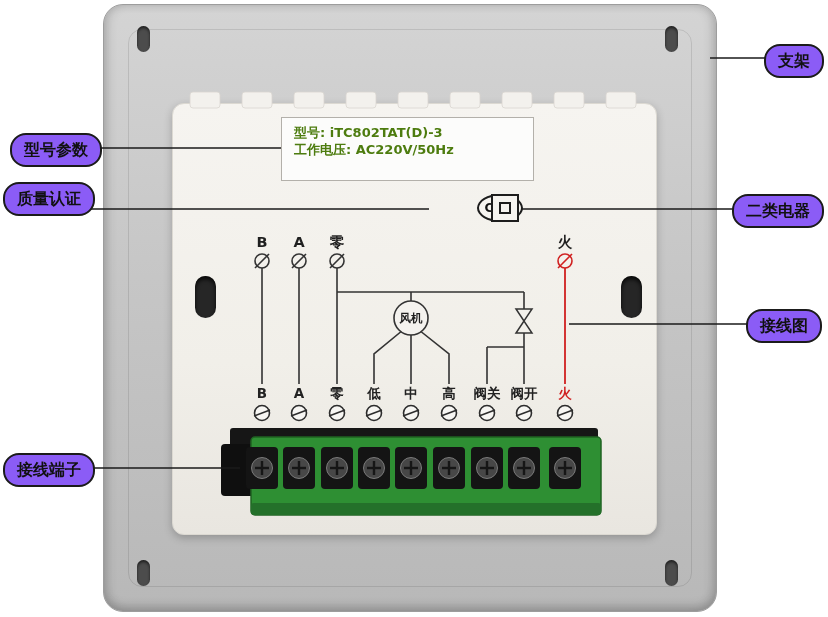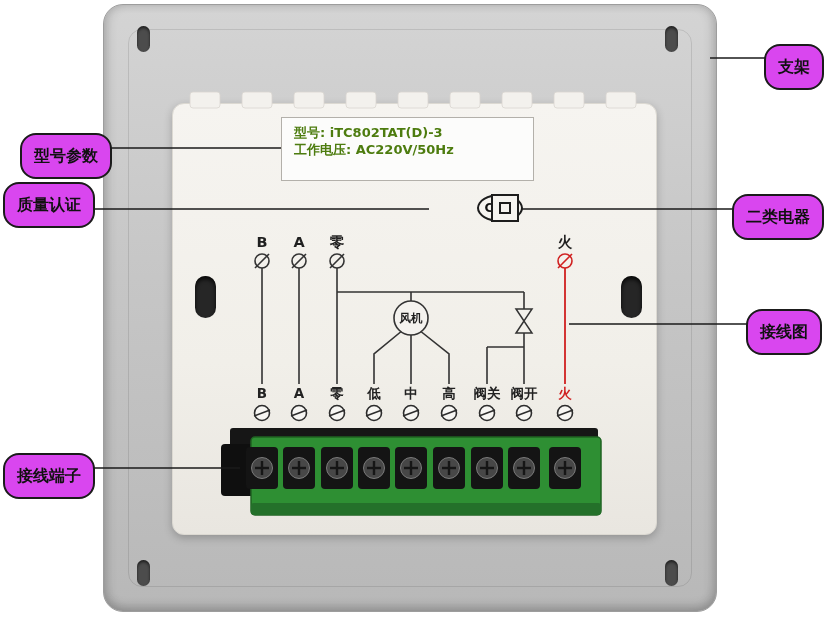--- a/index.html
+++ b/index.html
@@ -51,22 +51,22 @@
     border:2.5px solid #1d1d1d;background:#f6f4f0;
     display:flex;align-items:center;justify-content:center;
   }
   .class2-inner{width:12px;height:12px;border:2px solid #1d1d1d;box-sizing:border-box;}
   
   #wiring-svg{position:absolute;left:0;top:0;}
   #wiring-svg text{font-family:"DejaVu Sans","Liberation Sans",sans-serif;}
   .wlabel{font-size:14.5px;font-weight:bold;fill:#1f1f1f;text-anchor:middle;}
   
   .callout{
-    position:absolute;background:#d946ef;border:2px solid #1b1b1b;border-radius:16px;
-    padding:10px 12px;font-size:16px;font-weight:bold;color:#111;line-height:22px;white-space:nowrap;text-align:center;
+    position:absolute;background:#8b5cf6;border:2px solid #1b1b1b;border-radius:16px;
+    padding:4px 12px;font-size:16px;font-weight:bold;color:#111;line-height:22px;white-space:nowrap;text-align:center;
   }
 </style>
 </head>
 <body>
 
 <div id="stage">
 
   <div class="plate"></div>
   <div class="plate-bevel"></div>
   <div class="slot" style="left:137px;top:26px;"></div>
@@ -202,19 +202,19 @@
         <text x="449" y="398" text-anchor="middle" font-size="13.5" font-weight="bold" fill="#222222">高</text>
         <text x="487" y="398" text-anchor="middle" font-size="13.5" font-weight="bold" fill="#222222">阀关</text>
         <text x="524" y="398" text-anchor="middle" font-size="13.5" font-weight="bold" fill="#222222">阀开</text>
         <text x="565" y="398" text-anchor="middle" font-size="13.5" font-weight="bold" fill="#d02020">火</text>
       </g>
 
     <path d="M710,58 H775 M85,148 H281 M85,209 H429 M521,209 H740 M569,324 H755 M85,468 H240" fill="none" stroke="#1b1b1b" stroke-width="1.6"></path>
   </svg>
 
   <div class="callout" style="right:4px;top:44px;">支架</div>
-  <div class="callout" style="left:20px;top:133px;">型号参数</div>
+  <div class="callout" style="left:10px;top:133px;">型号参数</div>
   <div class="callout" style="left:3px;top:182px;">质量认证</div>
   <div class="callout" style="right:6px;top:309px;">接线图</div>
   <div class="callout" style="right:4px;top:194px;">二类电器</div>
   <div class="callout" style="left:3px;top:453px;">接线端子</div>
 
 </div>
 
 </body></html>

